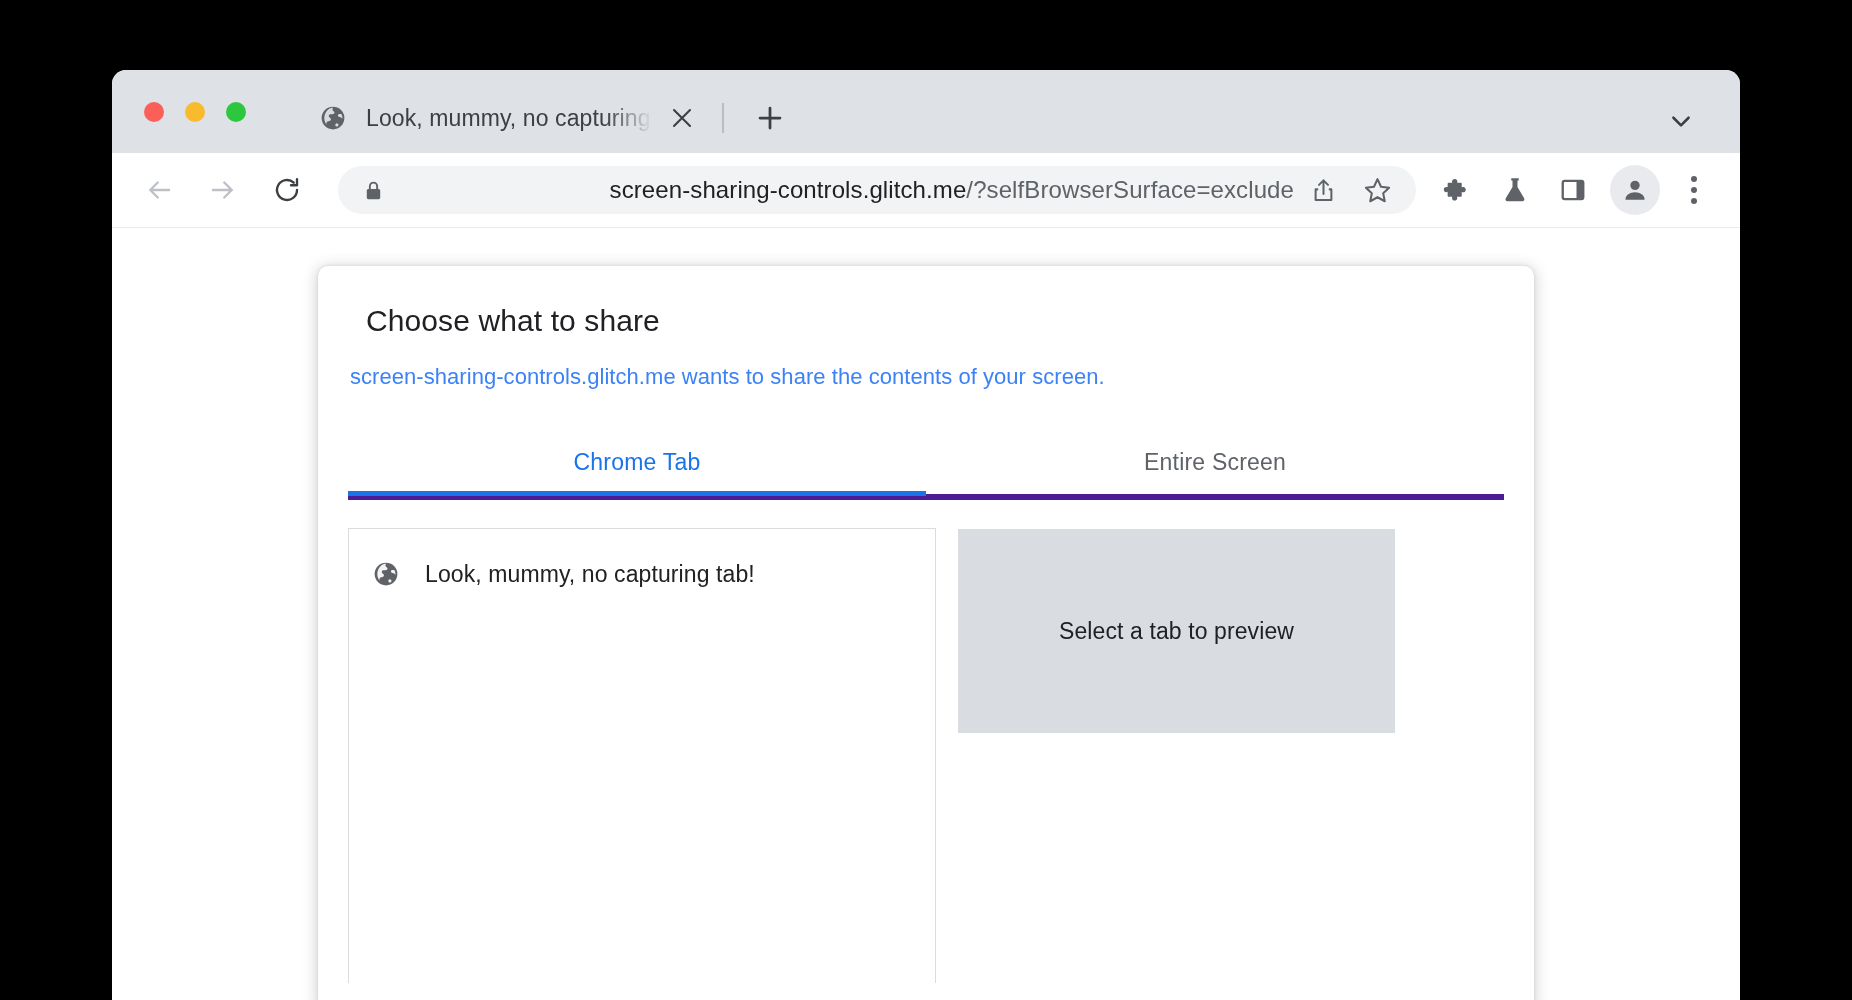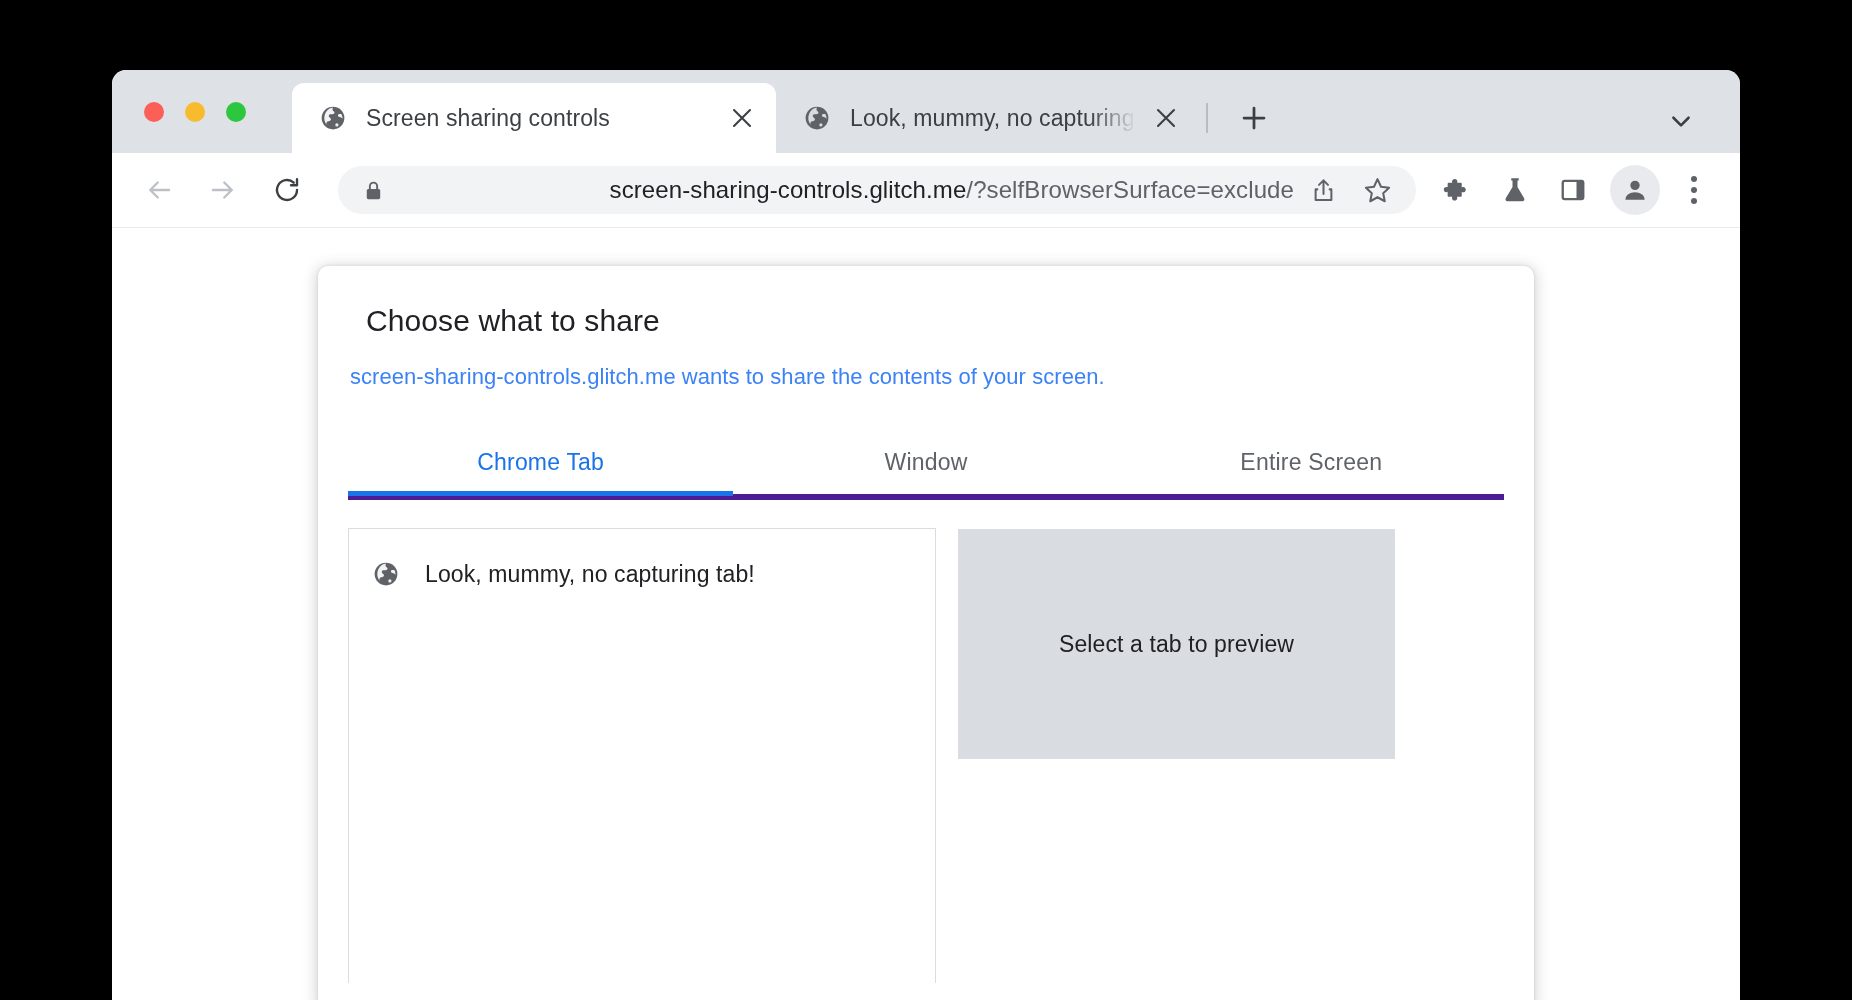--- a/index.html
+++ b/index.html
@@ -332,21 +332,21 @@
   }
   .source-favicon { width: 26px; height: 26px; margin-right: 26px; display: block; flex: 0 0 auto; }
   .source-label { font-size: 23px; color: #202124; white-space: nowrap; letter-spacing: 0.1px; }
 
   #preview-pane {
     flex: 1 1 auto;
     padding-top: 1px;
   }
   #preview-box {
     width: 437px;
-    height: 230px;
+    height: 204px;
     background: #d9dce0;
     display: flex;
     align-items: center;
     justify-content: center;
   }
   #preview-text {
     font-size: 23px;
     color: #202124;
     letter-spacing: 0.1px;
   }
@@ -361,34 +361,20 @@
     <div id="tab-strip">
 
       <div id="traffic-lights">
         <div class="traffic-dot dot-close"></div>
         <div class="traffic-dot dot-min"></div>
         <div class="traffic-dot dot-max"></div>
       </div>
 
       <div id="tabs">
 
-        <div class="tab active">
-          <svg class="tab-favicon" viewBox="0 0 24 24">
-            <circle cx="12" cy="12" r="10.5" fill="#5f6368"></circle>
-            <path d="M12 2.2c-1 1.4-.3 3 .6 3.6 1.2.8 1 2.2-.3 2.6-1.3.4-2.6-.4-3.6.4-1 .8-.6 2.3.4 2.9 1.1.6 1.3 1.9.5 2.7-.9.9-2.6.5-3.4 1.6-.5.7-.3 1.7.3 2.4A9.8 9.8 0 0 1 12 2.2z" fill="#ffffff" opacity="0.92"></path>
-            <path d="M19.8 8.2c-.9.3-1.9-.2-2.7.3-.9.6-.6 1.9.2 2.4.9.6 2.1.3 2.9 1 .4.4.6 1 .5 1.6a9.8 9.8 0 0 0-.9-5.3z" fill="#ffffff" opacity="0.92"></path>
-            <circle cx="15.6" cy="18.4" r="1.5" fill="#ffffff" opacity="0.9"></circle>
-          </svg>
-          <span class="tab-title">Screen sharing controls</span>
-          <div class="tab-close">
-            <svg width="24" height="24" viewBox="0 0 24 24">
-              <path d="M4 4 L20 20 M20 4 L4 20" stroke="#3c4043" stroke-width="2.1" stroke-linecap="round"></path>
-            </svg>
-          </div>
-        </div>
 
         <div class="tab inactive">
           <svg class="tab-favicon" viewBox="0 0 24 24">
             <circle cx="12" cy="12" r="10.5" fill="#5f6368"></circle>
             <path d="M12 2.2c-1 1.4-.3 3 .6 3.6 1.2.8 1 2.2-.3 2.6-1.3.4-2.6-.4-3.6.4-1 .8-.6 2.3.4 2.9 1.1.6 1.3 1.9.5 2.7-.9.9-2.6.5-3.4 1.6-.5.7-.3 1.7.3 2.4A9.8 9.8 0 0 1 12 2.2z" fill="#dee1e6" opacity="0.95"></path>
             <path d="M19.8 8.2c-.9.3-1.9-.2-2.7.3-.9.6-.6 1.9.2 2.4.9.6 2.1.3 2.9 1 .4.4.6 1 .5 1.6a9.8 9.8 0 0 0-.9-5.3z" fill="#dee1e6" opacity="0.95"></path>
             <circle cx="15.6" cy="18.4" r="1.5" fill="#dee1e6" opacity="0.95"></circle>
           </svg>
           <span class="tab-title">Look, mummy, no capturing tab!</span>
           <div class="tab-close">
@@ -491,21 +477,20 @@
 
     <div id="page-area">
 
       <div id="share-dialog">
 
         <div id="dialog-title">Choose what to share</div>
         <div id="dialog-subtitle">screen-sharing-controls.glitch.me wants to share the contents of your screen.</div>
 
         <div id="dialog-tabs">
           <div class="dialog-tab active">Chrome Tab</div>
-          <div class="dialog-tab">Window</div>
           <div class="dialog-tab">Entire Screen</div>
         </div>
 
         <div id="dialog-body">
 
           <div id="source-list">
             <div class="source-item">
               <svg class="source-favicon" viewBox="0 0 24 24">
                 <circle cx="12" cy="12" r="10.5" fill="#5f6368"></circle>
                 <path d="M12 2.2c-1 1.4-.3 3 .6 3.6 1.2.8 1 2.2-.3 2.6-1.3.4-2.6-.4-3.6.4-1 .8-.6 2.3.4 2.9 1.1.6 1.3 1.9.5 2.7-.9.9-2.6.5-3.4 1.6-.5.7-.3 1.7.3 2.4A9.8 9.8 0 0 1 12 2.2z" fill="#ffffff" opacity="0.92"></path>

